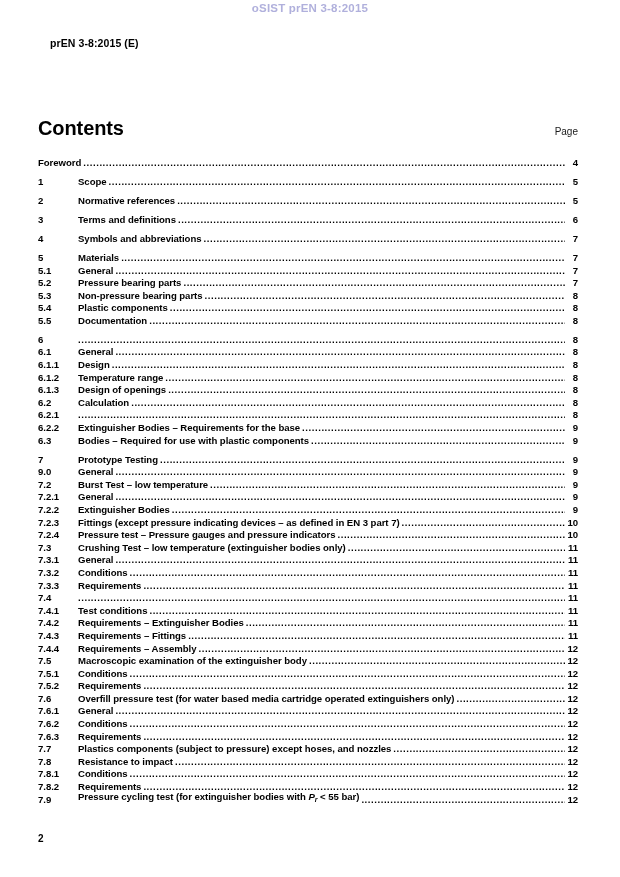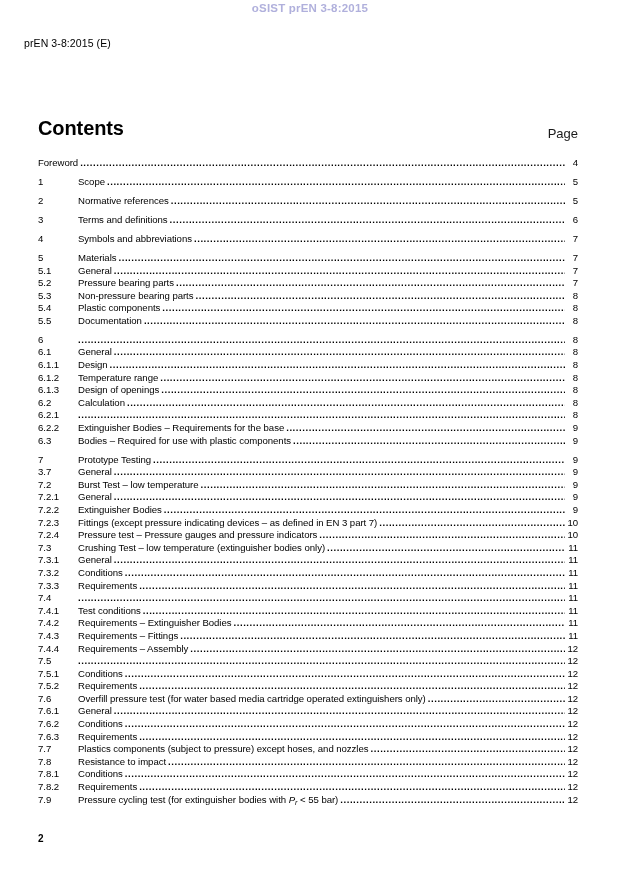--- a/index.html
+++ b/index.html
@@ -34,62 +34,62 @@
     font-weight: bold;
     letter-spacing: 0.2px;
     color: #b0b0dc;
     user-select: none;
   }
 
   
   .doc-header {
     position: absolute;
     top: 37px;
-    left: 24px;
+    left: 50px;
     font-size: 10.5px;
-    font-weight: normal;
+    font-weight: bold;
     letter-spacing: 0.1px;
   }
 
   
   .contents-block {
     position: absolute;
     top: 118px;
     left: 38px;
     width: 540px;
   }
   .contents-title {
     display: inline-block;
     font-size: 20px;
     font-weight: bold;
     letter-spacing: -0.1px;
     margin: 0;
     line-height: 1;
   }
   .page-label {
     float: right;
-    font-size: 13px;
+    font-size: 10px;
     font-weight: normal;
     color: #1a1a1a;
     margin-top: 8px;
   }
 
   
   .toc {
     position: absolute;
     top: 157px;
     left: 38px;
     width: 540px;
   }
 
   .toc-row {
     display: flex;
-    align-items: flex-start;
+    align-items: flex-end;
     font-size: 9.6px;
-    font-weight: normal;
+    font-weight: bold;
     line-height: 12.6px;
     height: 12.6px;
     white-space: nowrap;
     letter-spacing: -0.05px;
   }
   .toc-row.gap-before {
     margin-top: 6.4px;
   }
   .toc-row.lvl0 {
     
@@ -275,21 +275,21 @@
         <span class="toc-leader"></span>
         <span class="toc-page">9</span>
       </div>
       <div class="toc-row lvl1 gap-before">
         <span class="toc-num">7</span>
         <span class="toc-text">Prototype Testing</span>
         <span class="toc-leader"></span>
         <span class="toc-page">9</span>
       </div>
       <div class="toc-row lvl2">
-        <span class="toc-num">3.7</span>
+        <span class="toc-num">9.0</span>
         <span class="toc-text">General</span>
         <span class="toc-leader"></span>
         <span class="toc-page">9</span>
       </div>
       <div class="toc-row lvl2">
         <span class="toc-num">7.2</span>
         <span class="toc-text">Burst Test – low temperature</span>
         <span class="toc-leader"></span>
         <span class="toc-page">9</span>
       </div>
@@ -365,20 +365,21 @@
         <span class="toc-page">11</span>
       </div>
       <div class="toc-row lvl3">
         <span class="toc-num">7.4.4</span>
         <span class="toc-text">Requirements – Assembly</span>
         <span class="toc-leader"></span>
         <span class="toc-page">12</span>
       </div>
       <div class="toc-row lvl2">
         <span class="toc-num">7.5</span>
+        <span class="toc-text">Macroscopic examination of the extinguisher body</span>
         <span class="toc-leader"></span>
         <span class="toc-page">12</span>
       </div>
       <div class="toc-row lvl3">
         <span class="toc-num">7.5.1</span>
         <span class="toc-text">Conditions</span>
         <span class="toc-leader"></span>
         <span class="toc-page">12</span>
       </div>
       <div class="toc-row lvl3">

